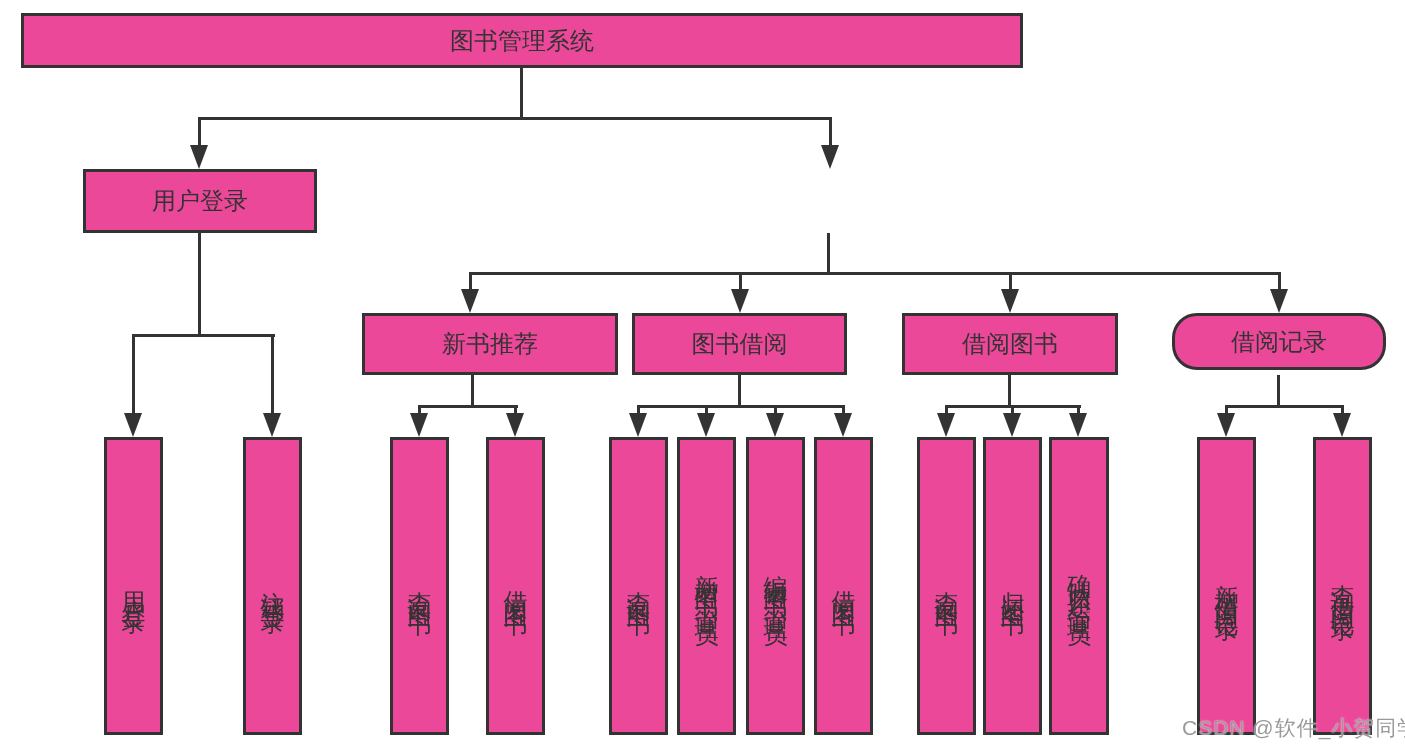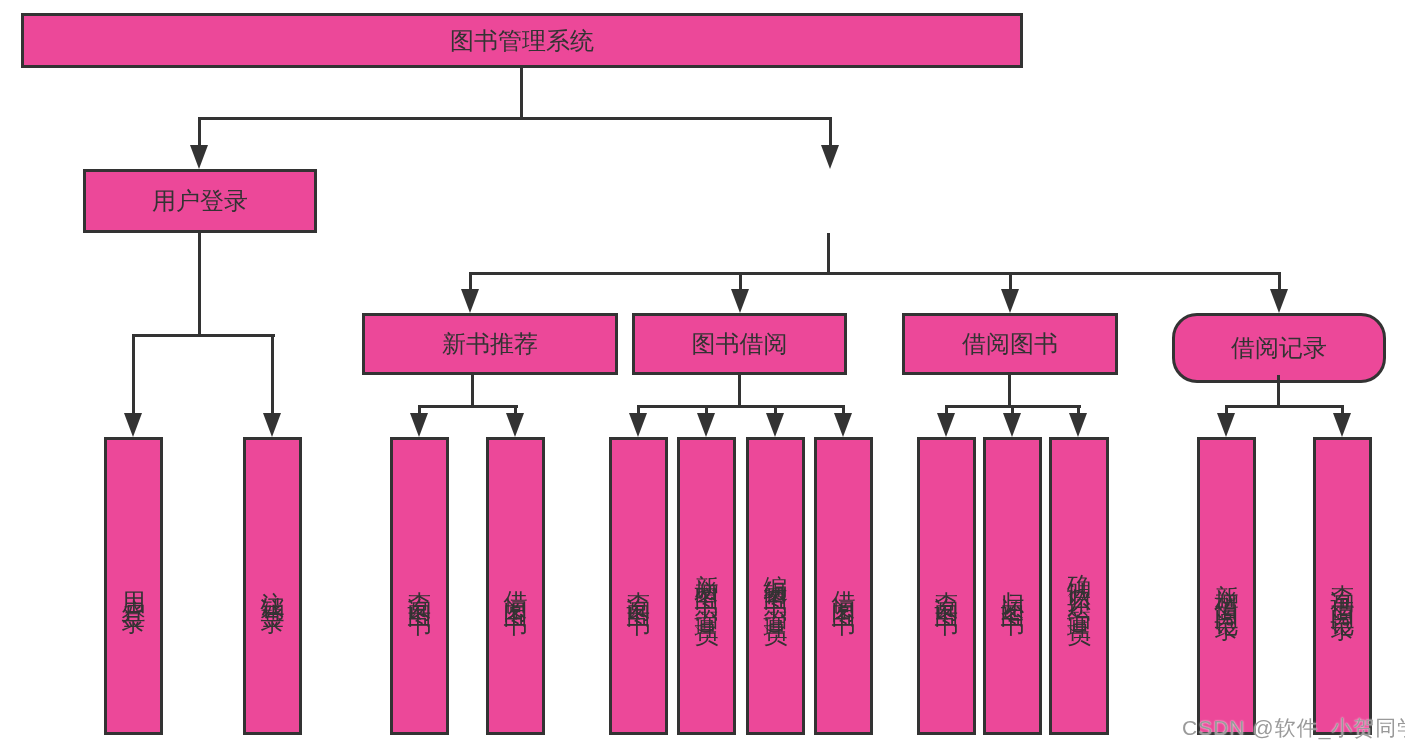--- a/index.html
+++ b/index.html
@@ -98,21 +98,21 @@
 
   <div class="box" style="left:362px; top:313px; width:256px; height:62px;">
     <span>新书推荐</span>
   </div>
   <div class="box" style="left:632px; top:313px; width:215px; height:62px;">
     <span>图书借阅</span>
   </div>
   <div class="box" style="left:902px; top:313px; width:216px; height:62px;">
     <span>借阅图书</span>
   </div>
-  <div class="box" style="left:1172px; top:313px; width:214px; height:70px;border-radius:25px;">
+  <div class="box" style="left:1172px; top:313px; width:214px; height:57px;border-radius:25px;">
     <span>借阅记录</span>
   </div>
 
   <div class="vline" style="left:471px; top:375px; width:3px; height:33px;"></div>
   <div class="hline" style="left:418px; top:405px; width:100px; height:3px;"></div>
   <div class="vline" style="left:418px; top:405px; width:3px; height:12px;"></div>
   <div class="vline" style="left:514px; top:405px; width:3px; height:12px;"></div>
   <div class="arrow" style="left:410px; top:413px;"></div>
   <div class="arrow" style="left:506px; top:413px;"></div>
 

